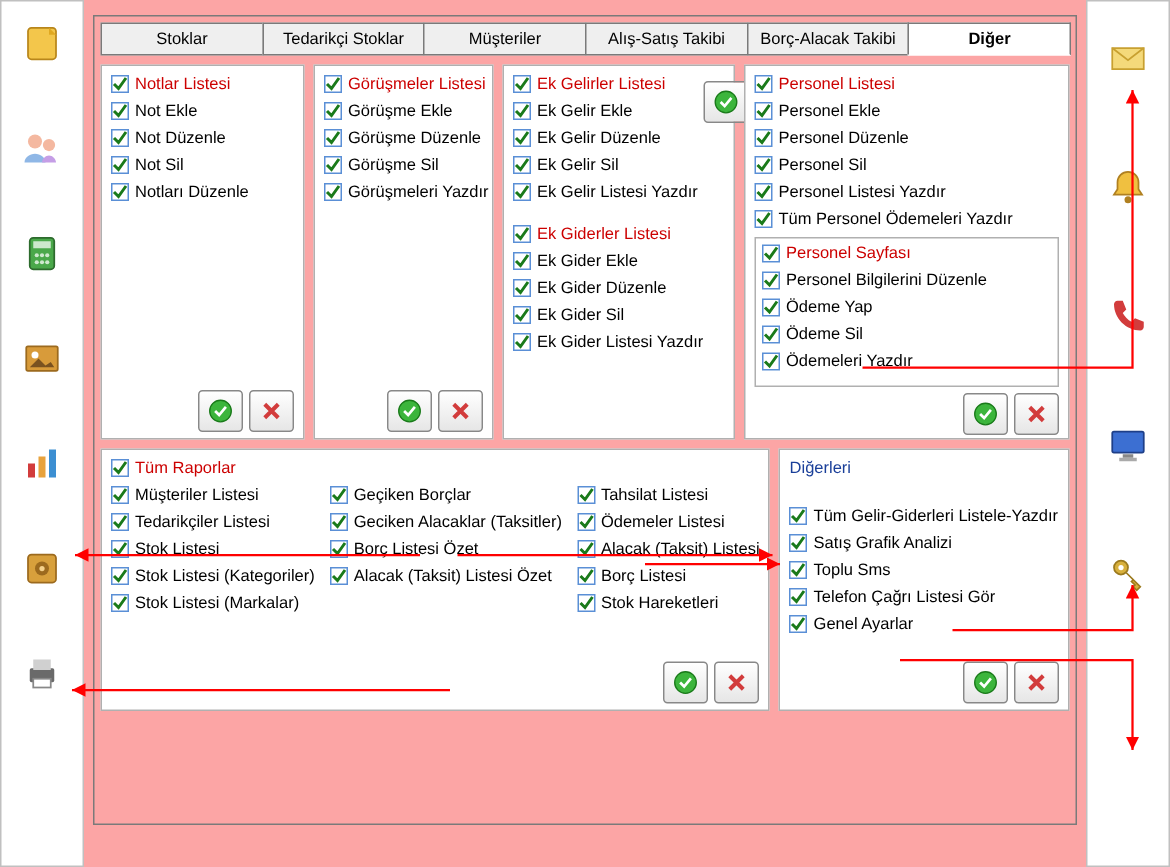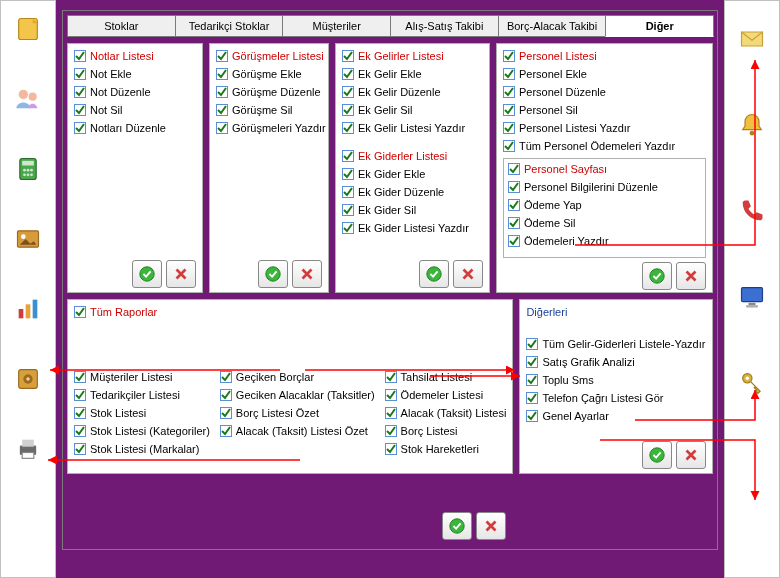--- a/index.html
+++ b/index.html
@@ -37,21 +37,21 @@
     cursor: pointer;
   }
   .sidebar .icon-btn svg { width: 28px; height: 28px; }
 
   .main {
     position: absolute;
     left: 56px;
     top: 0;
     width: 668px;
     height: 578px;
-    background: #701a75;
+    background: #fca5a5;
     padding: 10px 6px 0 6px;
   }
 
   .inner-frame {
     border: 1px solid #7a7a7a;
     padding: 4px 4px 8px 4px;
     height: 540px;
   }
 
   .tabs {
@@ -364,21 +364,21 @@
               </svg>
             </div>
         <div class="btn-cancel">
               <svg viewBox="0 0 20 20">
                 <path d="M5 5l10 10M15 5L5 15" stroke="#d23c3c" stroke-width="3"></path>
               </svg>
             </div>
       </div>
     </div>
 
-    <div class="panel" style="width:155px;display:flex;flex-direction:column;">
+    <div class="panel" style="width:155px;display:flex;flex-direction:row;">
       <div style="flex:1;">
         <div class="chk-row">
               <span class="chk">
                 <svg viewBox="0 0 10 10">
                   <path d="M1 5l3 3 5-7" stroke="#1a7a1a" stroke-width="2" fill="none"></path>
                 </svg>
               </span>
               <span class="red">Ek Gelirler Listesi</span>
             </div>
         <div class="chk-row">
@@ -574,21 +574,21 @@
               <svg viewBox="0 0 20 20">
                 <path d="M5 5l10 10M15 5L5 15" stroke="#d23c3c" stroke-width="3"></path>
               </svg>
             </div>
       </div>
     </div>
   </div>
 
   <div class="panels-row" style="margin-top:6px;height:175px;">
 
-    <div class="panel" style="flex:1.6;display:flex;flex-direction:column;gap:47px;">
+    <div class="panel" style="flex:1.6;display:flex;flex-direction:column;">
       <div class="chk-row">
             <span class="chk">
               <svg viewBox="0 0 10 10">
                 <path d="M1 5l3 3 5-7" stroke="#1a7a1a" stroke-width="2" fill="none"></path>
               </svg>
             </span>
             <span class="red">Tüm Raporlar</span>
           </div>
       <div class="cols" style="flex:1;">
         <div class="col">

